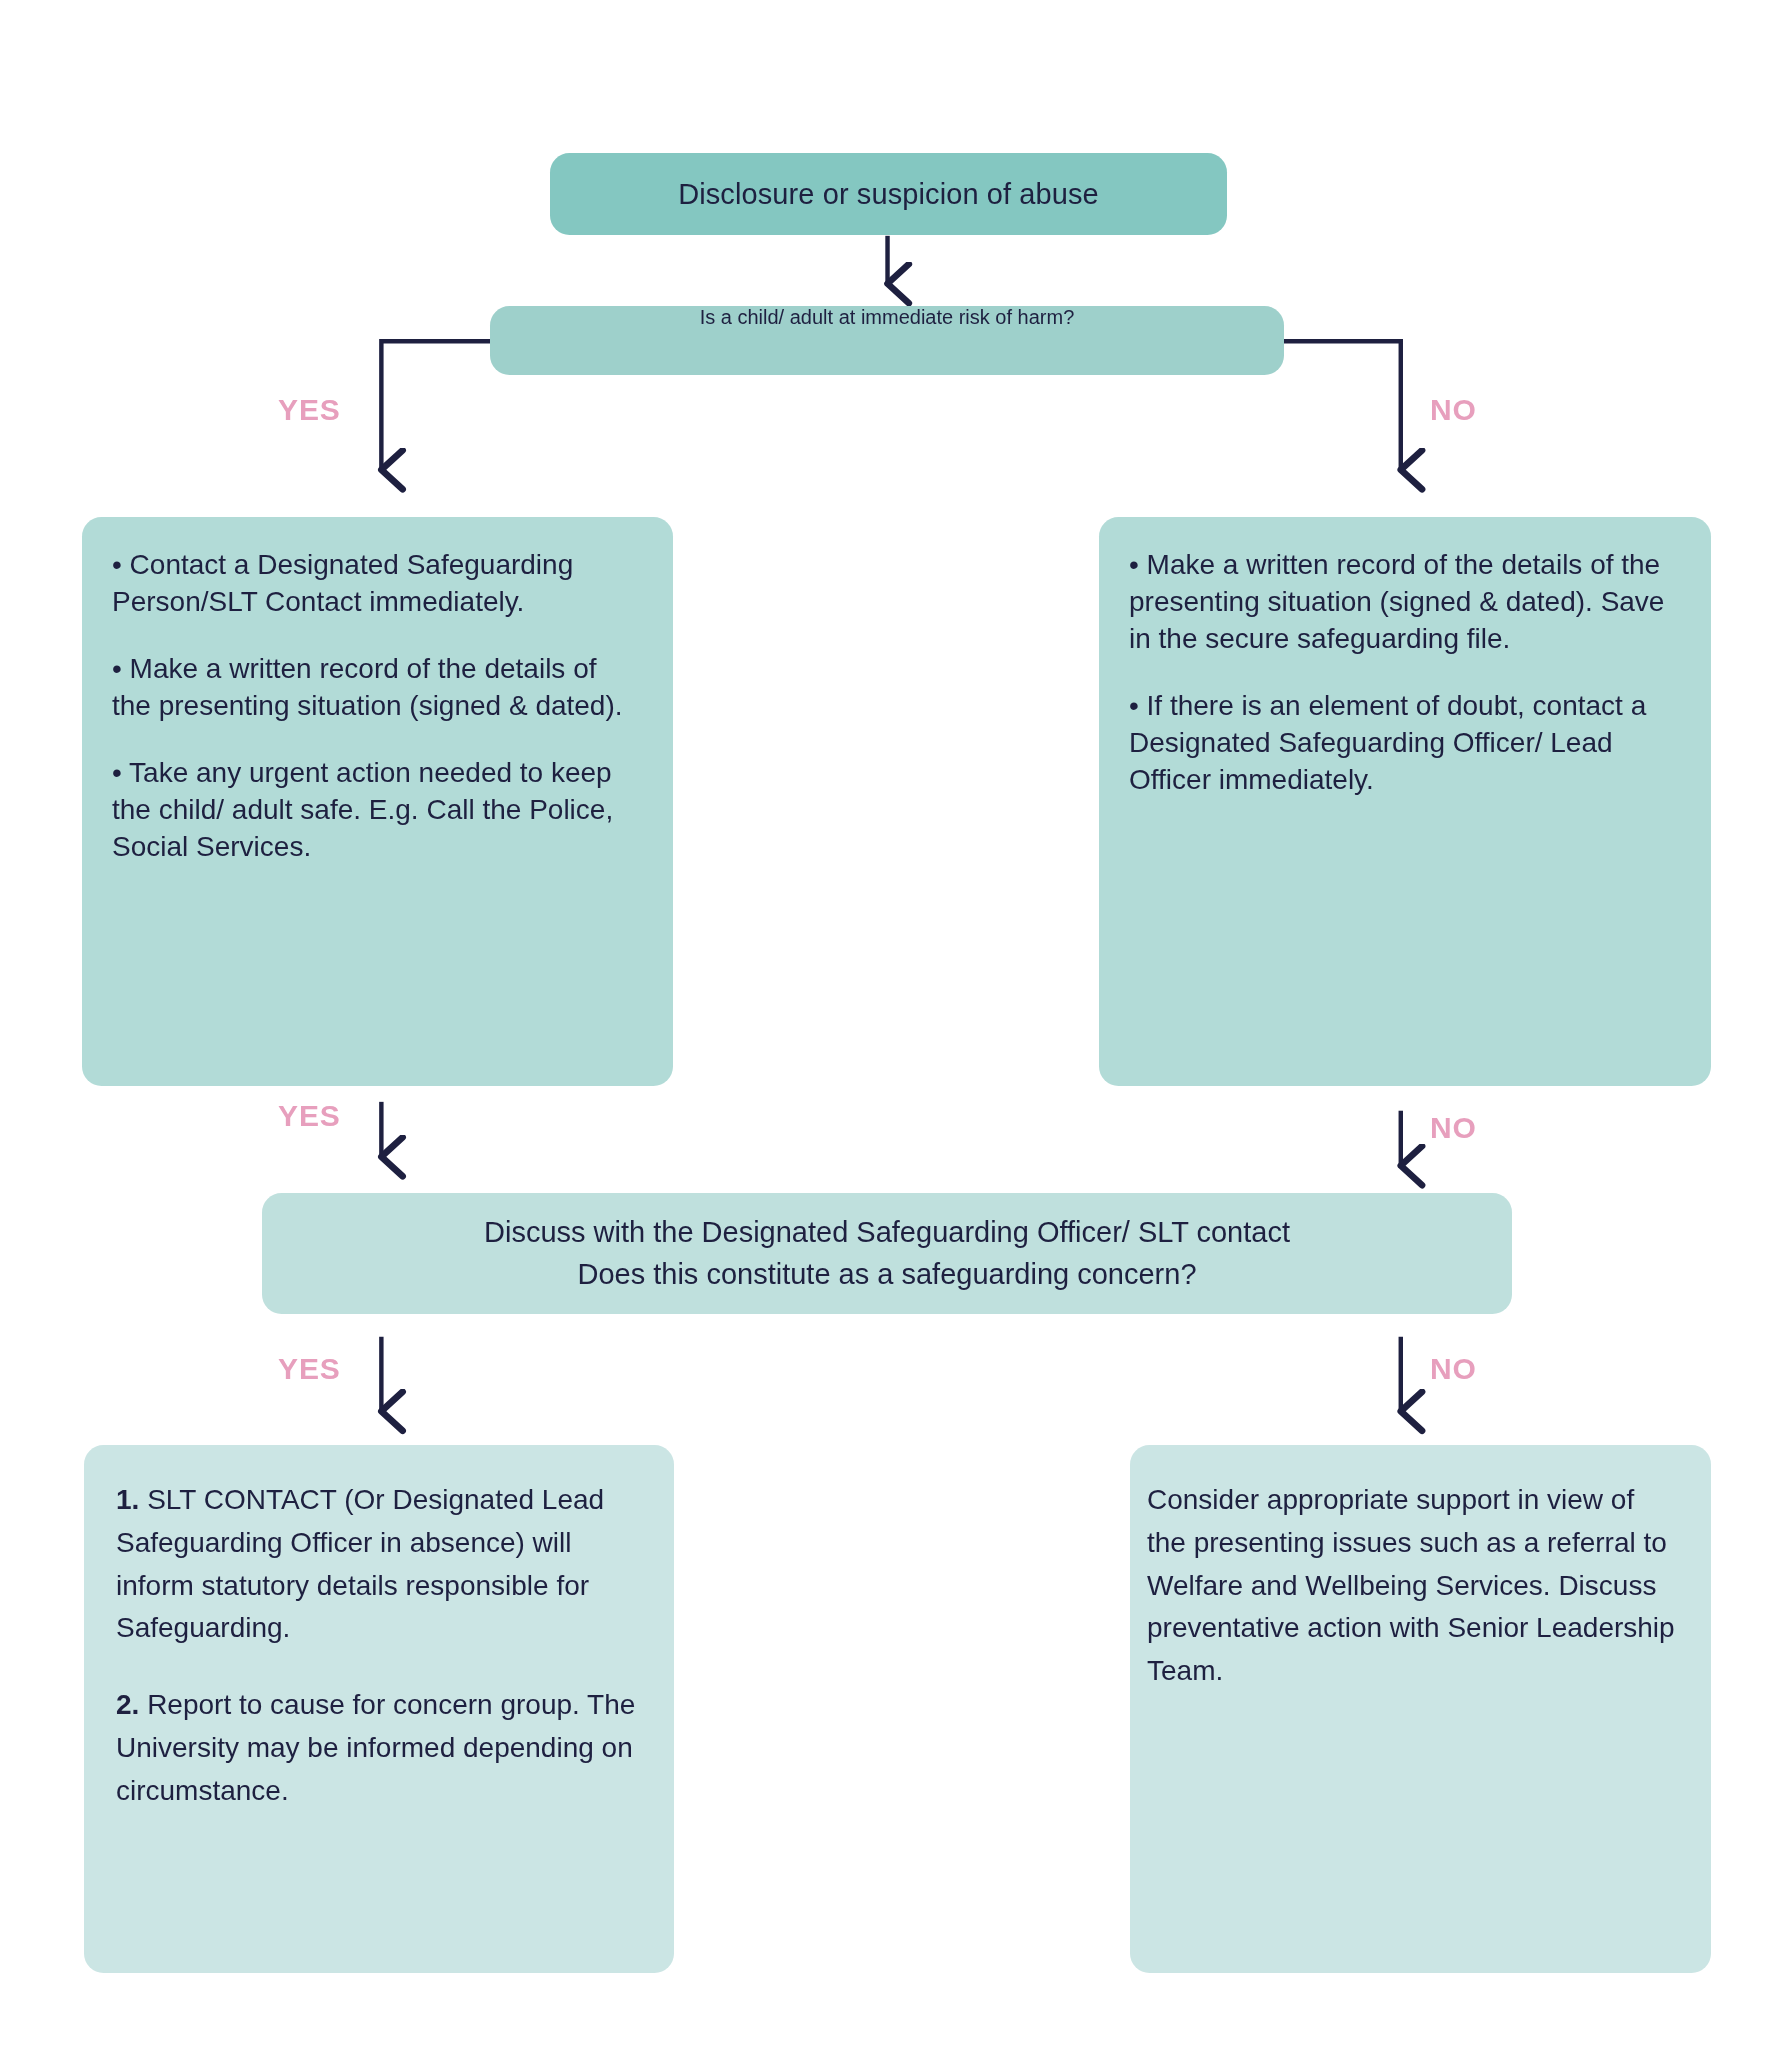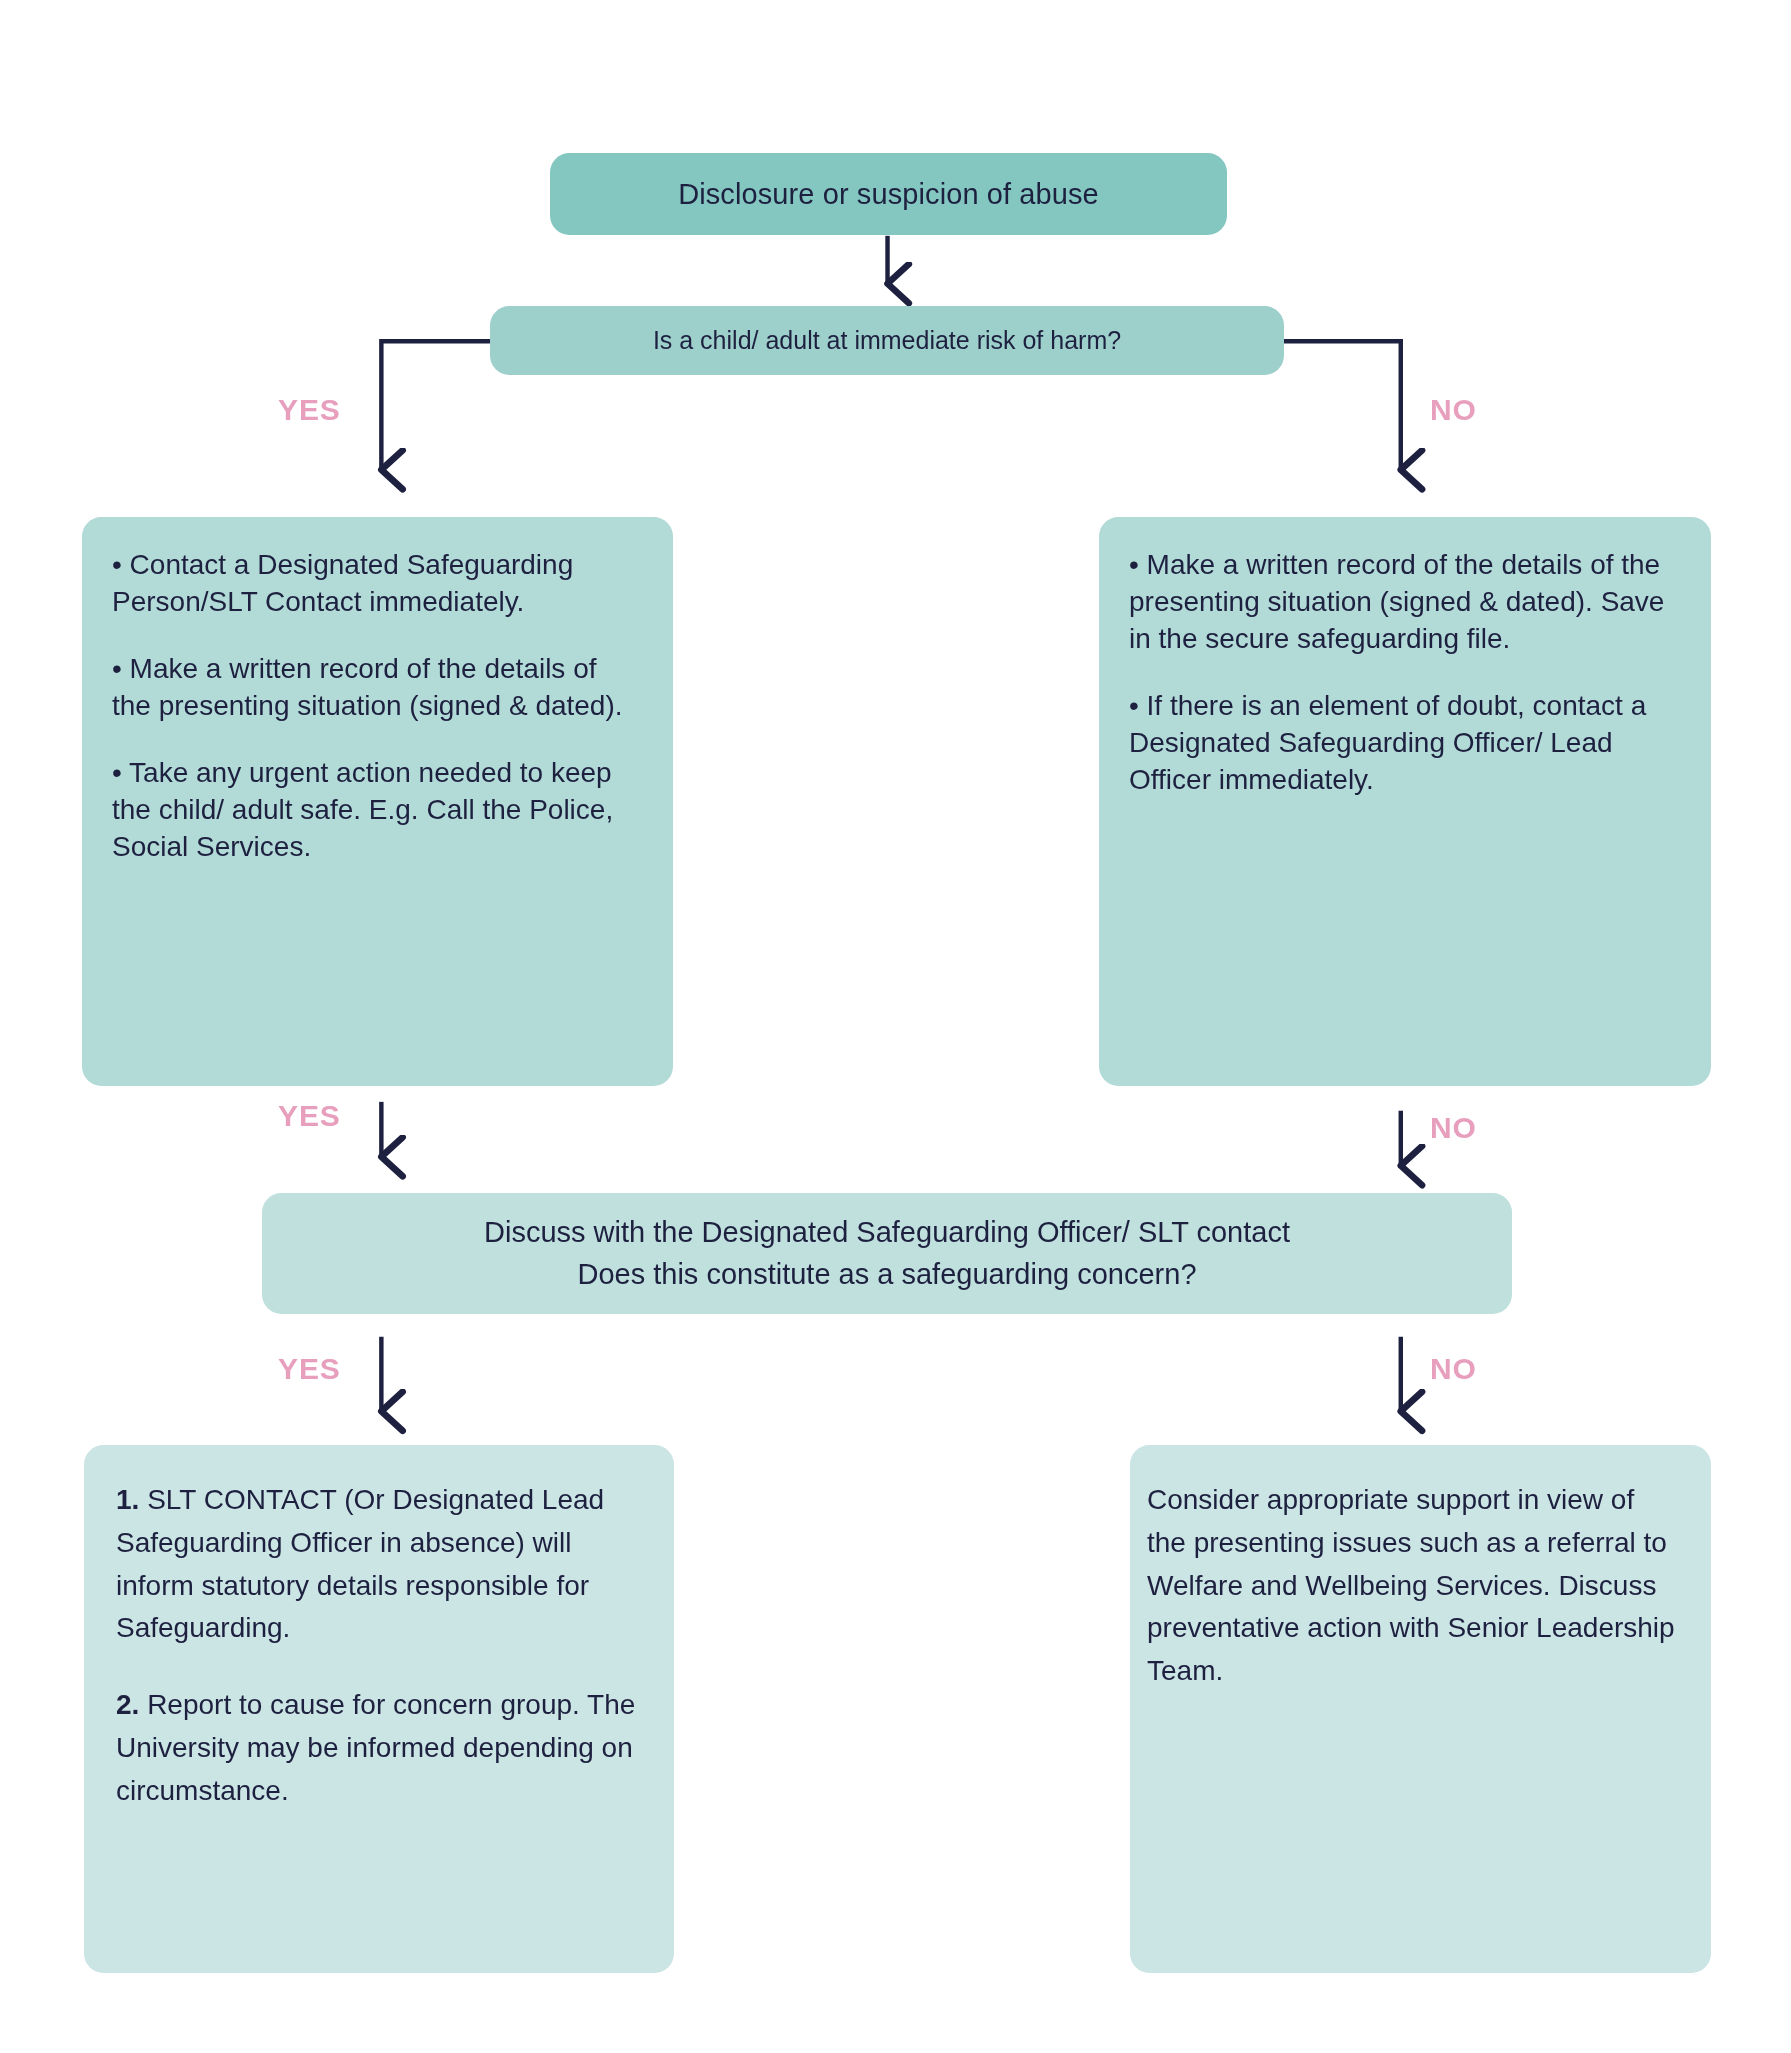--- a/index.html
+++ b/index.html
@@ -44,23 +44,23 @@
   }
 
   
   .node-decision1 {
     left: 490px;
     top: 306px;
     width: 794px;
     height: 69px;
     background: #9ed0cb;
     display: flex;
-    align-items: center;
+    align-items: flex-start;
     justify-content: center;
-    font-size: 25px;
+    font-size: 20px;
     font-weight: 500;
   }
 
   
   .node-detail {
     background: #b2dbd7;
     padding: 30px 30px 25px 30px;
     font-size: 28px;
     line-height: 1.32;
     font-weight: 500;

